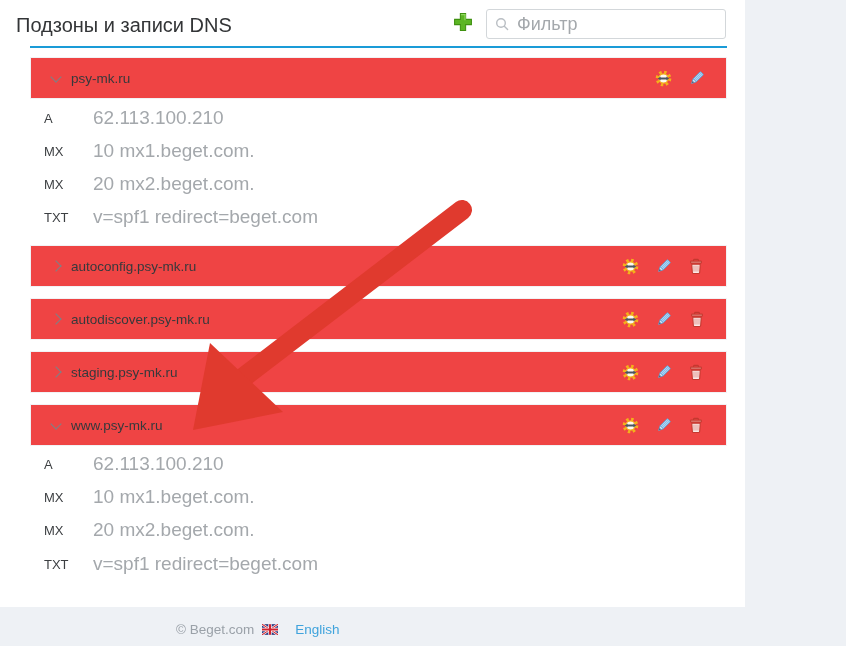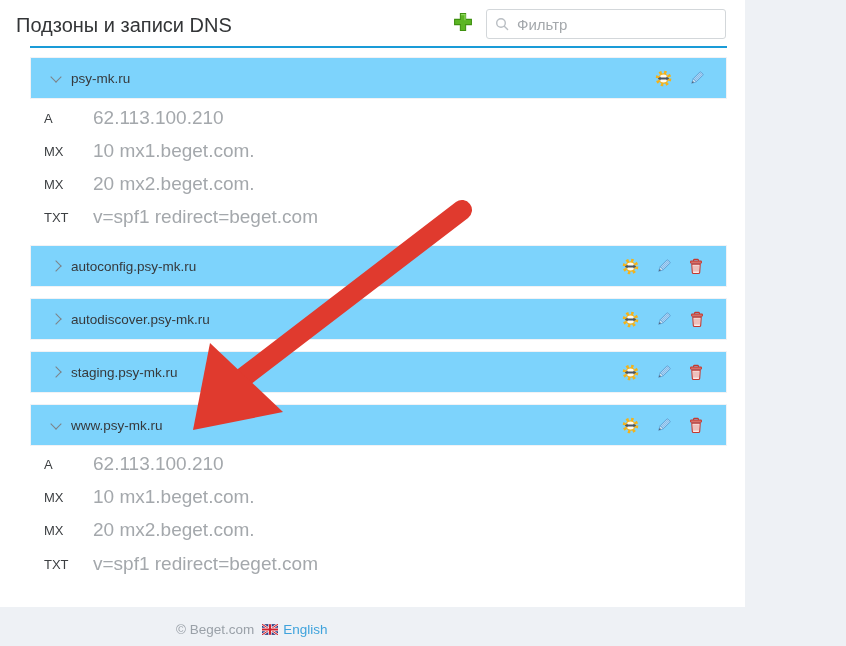--- a/index.html
+++ b/index.html
@@ -5,33 +5,33 @@
   html,body{margin:0;padding:0;}
   body{
     width:846px;height:646px;position:relative;overflow:hidden;
     background:#ffffff;font-family:"Liberation Sans", sans-serif;
     -webkit-font-smoothing:antialiased;
   }
   .right-pane{position:absolute;left:745px;top:0;width:101px;height:607px;background:#eef1f5;}
   .footer{position:absolute;left:0;top:607px;width:846px;height:39px;background:#eef1f5;}
   .footer-inner{position:absolute;left:176px;top:622px;display:flex;align-items:flex-start;gap:8px;z-index:3;}
   .copyright{font-size:13.5px;color:#9aa1a8;}
-  .lang-link{font-size:13.5px;color:#3fa3dc;text-decoration:none;cursor:pointer;display:flex;align-items:center;gap:5px;}
+  .lang-link{font-size:13.5px;color:#3fa3dc;text-decoration:none;cursor:pointer;display:flex;align-items:center;gap:17px;}
   .flag{display:inline-block;line-height:0;}
 
   .page-title{position:absolute;left:16px;top:14px;font-size:20px;color:#333537;text-align:center;}
   .add-btn{position:absolute;left:453px;top:12px;width:20px;height:20px;cursor:pointer;line-height:0;}
   .filter-box{position:absolute;left:486px;top:9px;width:240px;height:30px;box-sizing:border-box;
     border:1px solid #d3d7da;border-radius:3px;background:#fff;display:flex;align-items:center;padding:0 8px;gap:6px;}
-  .filter-box input{border:none;outline:none;flex:1;font-size:15px;color:#4d7c0f;font-family:inherit;background:transparent;}
+  .filter-box input{border:none;outline:none;flex:1;font-size:18px;color:#4d7c0f;font-family:inherit;background:transparent;}
   .filter-box input::placeholder{color:#a4a8ac;}
   .header-line{position:absolute;left:30px;top:46px;width:697px;height:2px;background:#1a9bd7;}
 
   .zone-row{position:absolute;left:30px;width:697px;height:42px;box-sizing:border-box;
-    background:#7dd3fc;border:1px solid #f1f2f5;display:flex;align-items:center;
+    background:#ef4444;border:1px solid #f1f2f5;display:flex;align-items:center;
     padding:0 21px 0 21px;cursor:pointer;}
   .chev-box{width:13px;height:10px;display:flex;align-items:center;margin-right:6px;}
   .chev{display:inline-block;width:7px;height:7px;}
   .chev.down{border-left:1.5px solid #7d8287;border-bottom:1.5px solid #7d8287;transform:rotate(-45deg);margin-top:-3px;}
   .chev.right{border-top:1.5px solid #7d8287;border-right:1.5px solid #7d8287;transform:rotate(45deg);}
   .zone-name{font-size:13.5px;color:#36393c;}
   .zone-icons{margin-left:auto;display:flex;align-items:center;gap:16px;}
   .icon-btn{width:17px;height:17px;cursor:pointer;line-height:0;}
 
   .rec-row{position:absolute;left:44px;height:20px;display:flex;align-items:center;}

